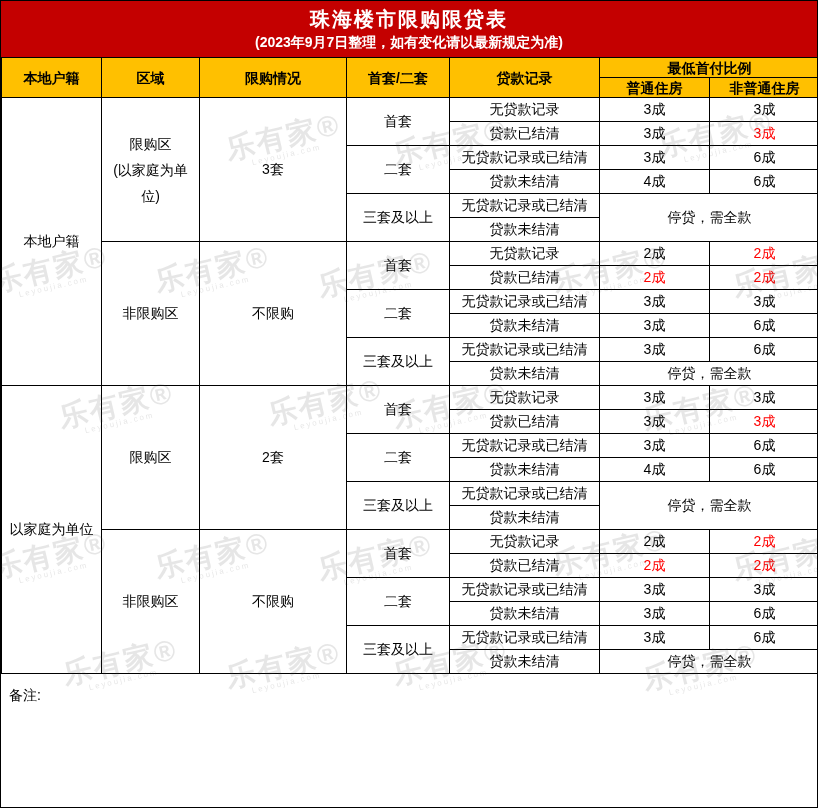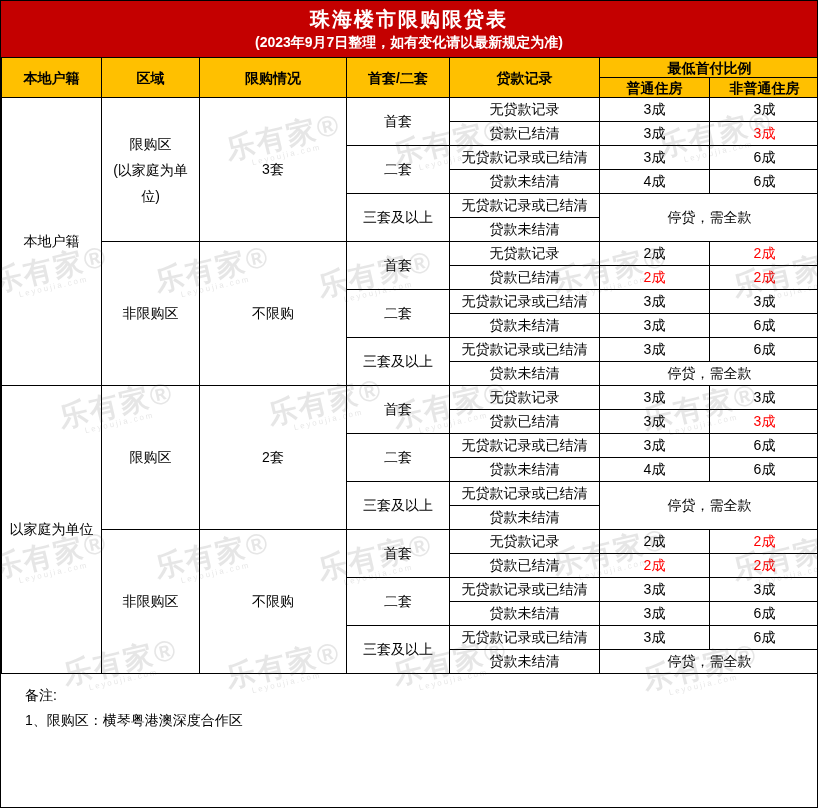--- a/index.html
+++ b/index.html
@@ -67,21 +67,20 @@
   td.region-cell { line-height: 26px; }
   td.red, span.red { color: var(--accent-red); }
   
   .notes {
     padding: 13px 8px 0 8px;
     font-size: 14px;
   }
   .notes .line {
     line-height: 16px;
     margin-bottom: 9px;
-    margin-left: 16px;
   }
   
   #wm-layer {
     position: absolute; inset: 0;
     pointer-events: none;
     overflow: hidden;
     z-index: 6;
   }
   .wm {
     position: absolute;
@@ -278,21 +277,20 @@
       </tr>
       <tr>
         <td>贷款未结清</td>
         <td colspan="2">停贷，需全款</td>
       </tr>
     </tbody>
   </table>
 
   <div class="notes">
     <div class="line">备注:</div>
-    <div class="line">1、限购区：横琴粤港澳深度合作区</div>
   </div>
 
   <div id="wm-layer">
       <div class="wm" style="left: 283px; top: 140px;">
         <div class="wm-brand">乐有家®</div>
         <div class="wm-domain">Leyoujia.com</div>
       </div>
       <div class="wm" style="left: 450px; top: 145px;">
         <div class="wm-brand">乐有家®</div>
         <div class="wm-domain">Leyoujia.com</div>

